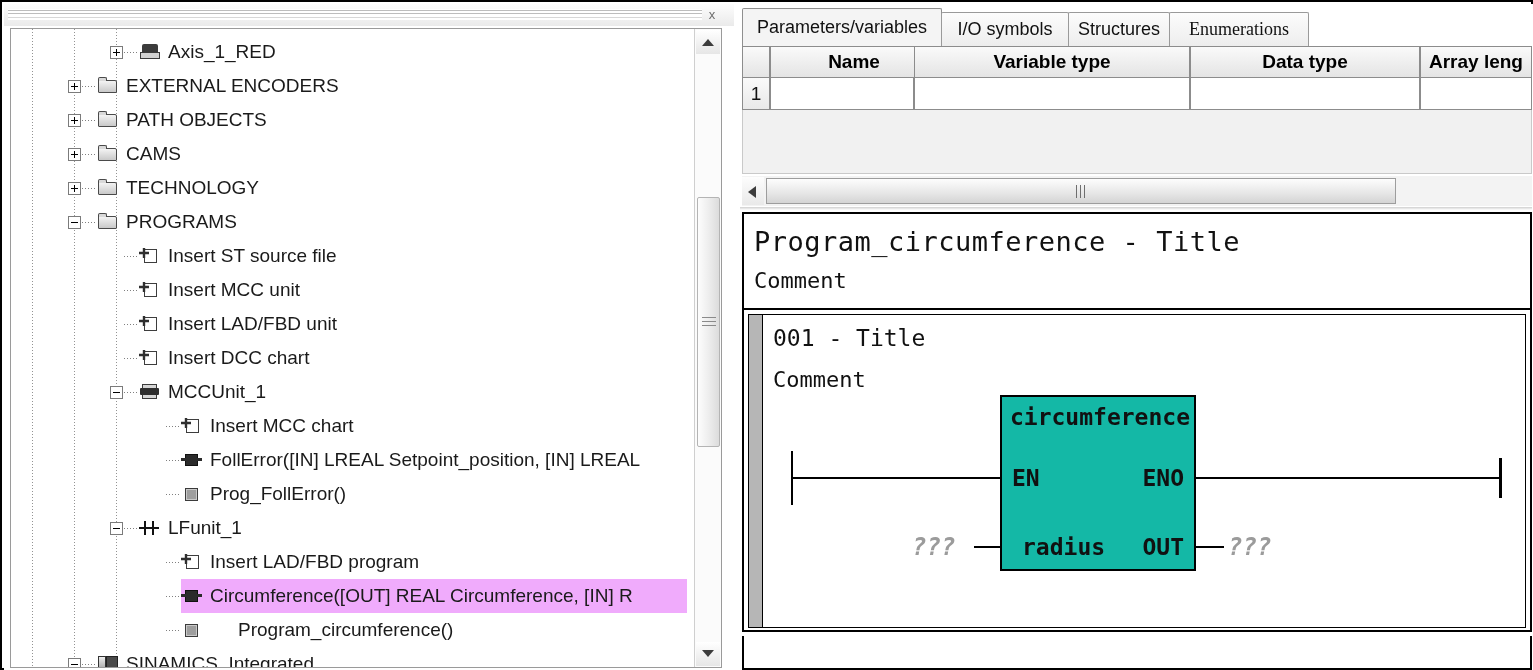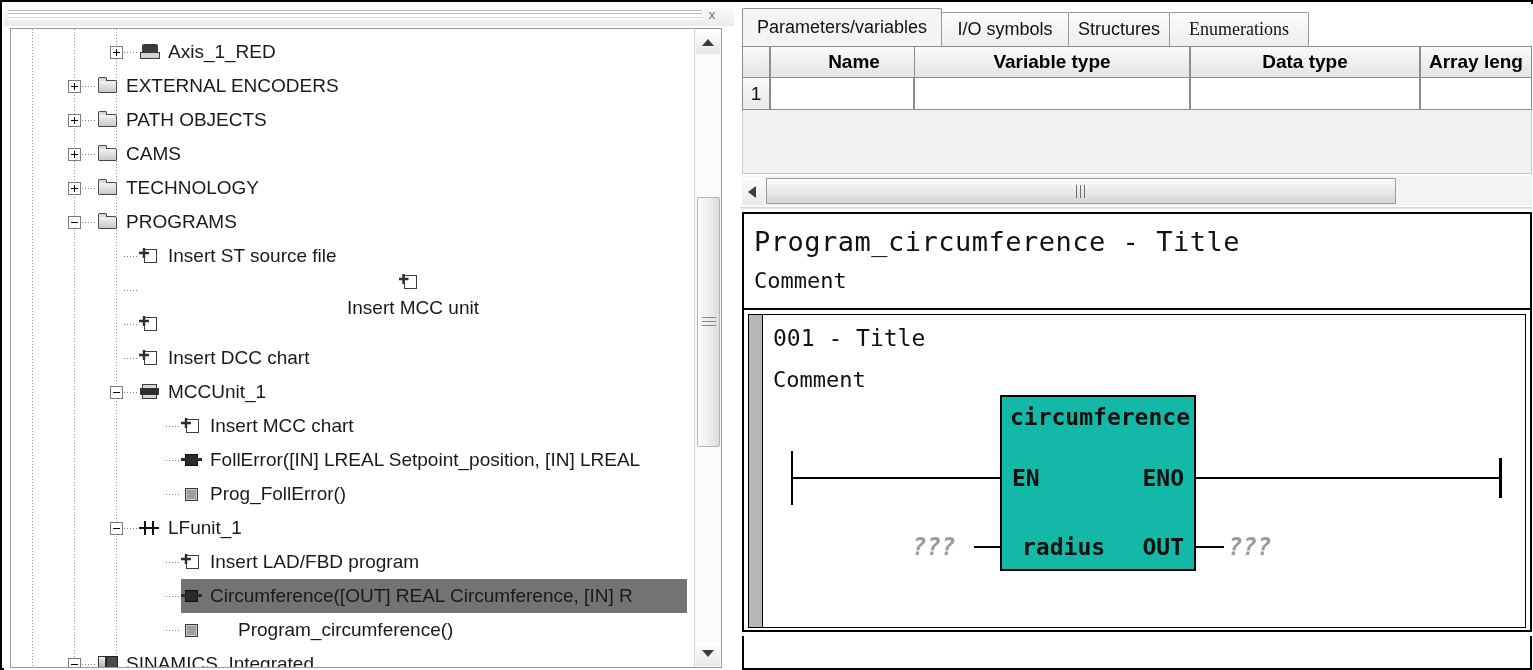--- a/index.html
+++ b/index.html
@@ -23,21 +23,21 @@
   .tree-frame{position:absolute;left:6px;top:24px;width:712px;height:640px;background:#fff;border:1px solid #9a9a9a;box-sizing:border-box;overflow:hidden;}
   .tree-view{position:absolute;left:0;top:0;width:676px;height:638px;background:#fff;overflow:hidden;}
 
   
   .guide{position:absolute;top:0;bottom:0;width:1px;
          background-image:linear-gradient(#808080 50%,rgba(255,255,255,0) 0);
          background-size:1px 3px;background-repeat:repeat-y;opacity:.85;}
 
   .trow{position:absolute;left:0;height:34px;line-height:34px;white-space:nowrap;
         font-size:19px;color:#1a1a1a;display:flex;align-items:center;}
-  .trow.sel{background:#737373;}
+  .trow.sel{background:#f0abfc;}
 
   .pm{position:absolute;width:13px;height:13px;border:1px solid #7b7b7b;background:#fff;box-sizing:border-box;}
   .pm::before{content:"";position:absolute;left:2px;top:5px;width:7px;height:1px;background:#000;}
   .pm.plus::after{content:"";position:absolute;left:5px;top:2px;width:1px;height:7px;background:#000;}
   .hconn{position:absolute;height:1px;background-image:linear-gradient(90deg,#808080 50%,rgba(255,255,255,0) 0);
          background-size:3px 1px;background-repeat:repeat-x;}
 
   .ico{position:relative;display:inline-block;width:22px;height:18px;margin-right:7px;flex:0 0 auto;vertical-align:middle;}
 
   
@@ -217,27 +217,28 @@
           <div class="trow" style="top: 176px; left: 86px; width: 590px;">
             <span class="ico ico-folder"></span>
             <span class="tlabel">PROGRAMS</span>
           </div>
           <div class="hconn" style="left: 113px; top: 227px; width: 13px;"></div>
           <div class="trow" style="top: 210px; left: 128px; width: 548px;">
             <span class="ico ico-insert"></span>
             <span class="tlabel">Insert ST source file</span>
           </div>
           <div class="hconn" style="left: 113px; top: 261px; width: 13px;"></div>
-          <div class="trow" style="top: 244px; left: 128px; width: 548px; flex-direction: column;">
+          <div class="trow" style="top: 244px; left: 128px; width: 548px;">
             <span class="ico ico-insert"></span>
             <span class="tlabel">Insert MCC unit</span>
           </div>
           <div class="hconn" style="left: 113px; top: 295px; width: 13px;"></div>
           <div class="trow" style="top: 278px; left: 128px; width: 548px;">
             <span class="ico ico-insert"></span>
+            <span class="tlabel">Insert LAD/FBD unit</span>
           </div>
           <div class="hconn" style="left: 113px; top: 329px; width: 13px;"></div>
           <div class="trow" style="top: 312px; left: 128px; width: 548px;">
             <span class="ico ico-insert"></span>
             <span class="tlabel">Insert DCC chart</span>
           </div>
           <div class="pm" style="left: 99px; top: 357px;"></div>
           <div class="hconn" style="left: 113px; top: 363px; width: 13px;"></div>
           <div class="trow" style="top: 346px; left: 128px; width: 548px;">
             <span class="ico ico-unit"></span>

